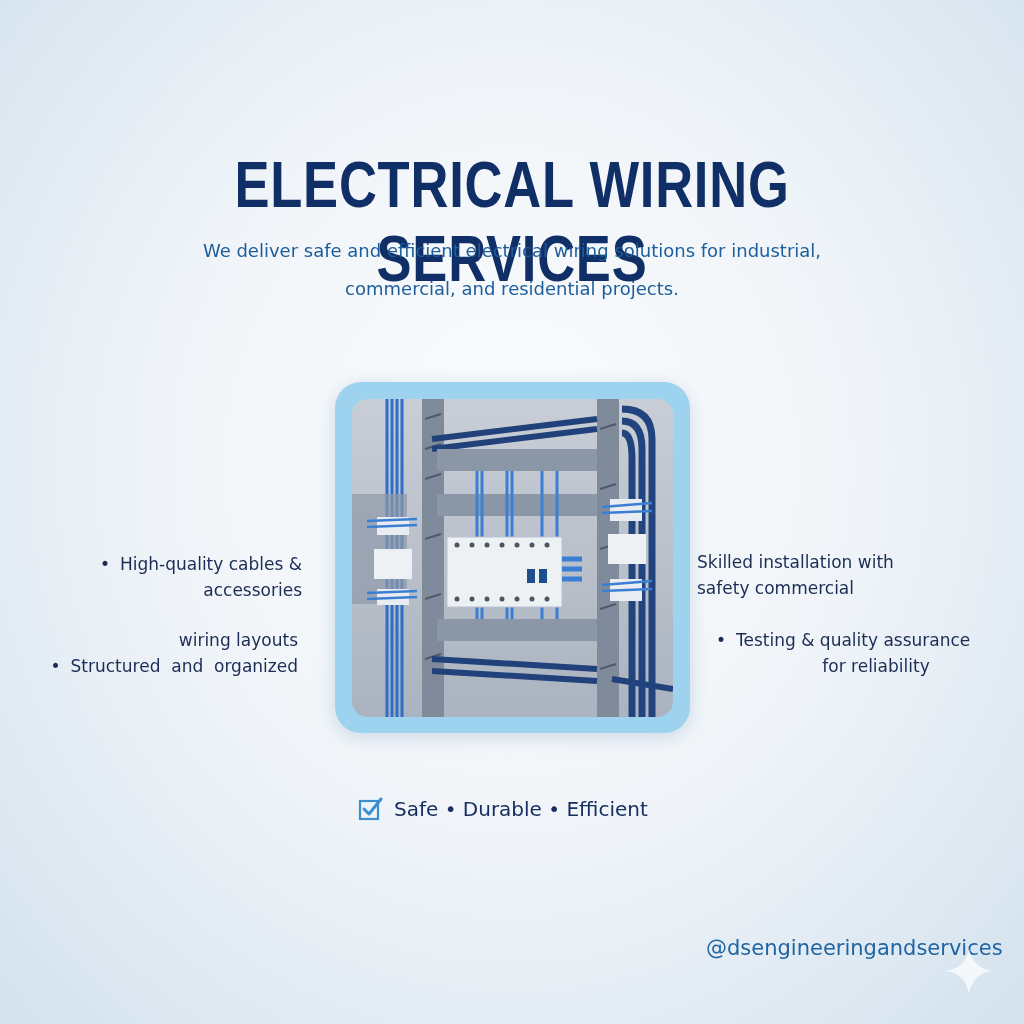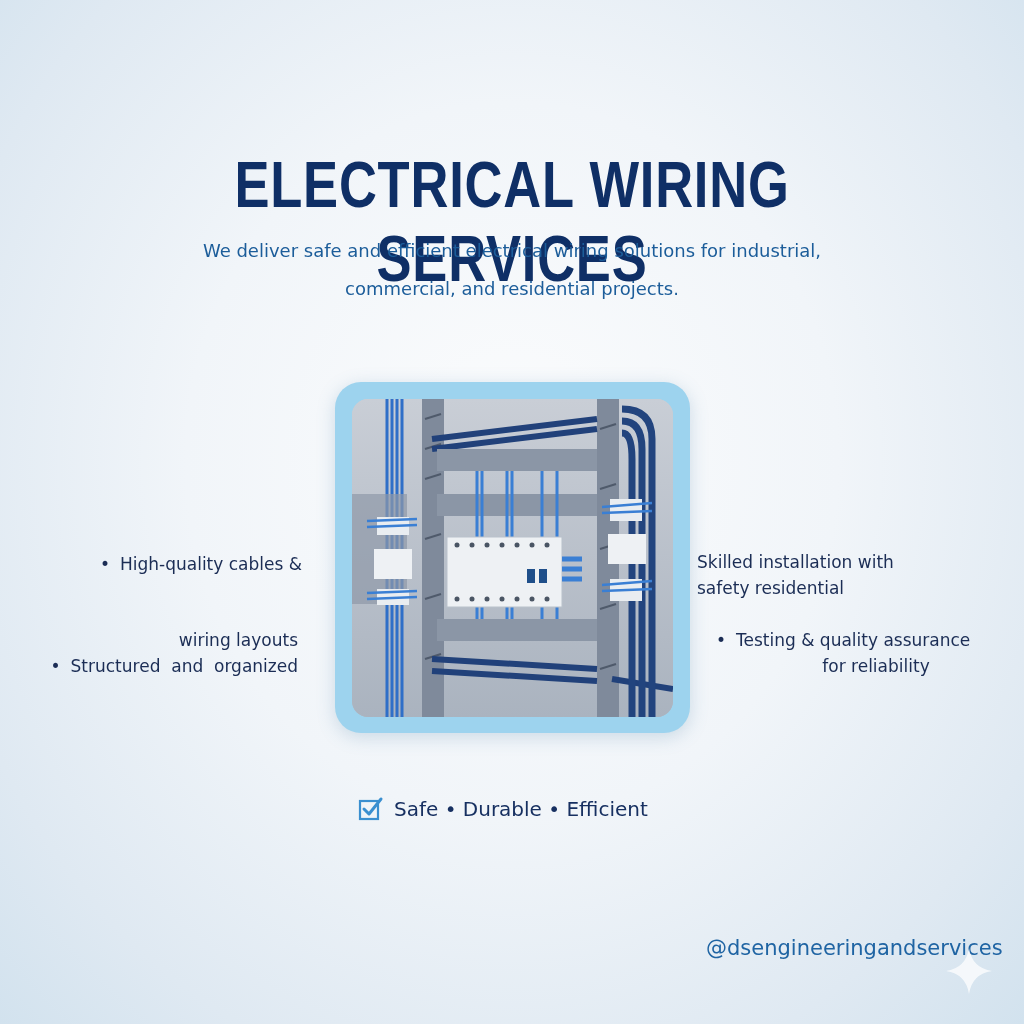--- a/index.html
+++ b/index.html
@@ -47,29 +47,30 @@
 
 <div class="title">ELECTRICAL WIRING SERVICES</div>
 
 <div class="subtitle">
   <div>We deliver safe and efficient electrical wiring solutions for industrial,</div>
   <div>commercial, and residential projects.</div>
 </div>
 
 <div class="feat feat-left" style="left:60px; top:515px; width:242px;">
   <div><span class="bullet">•</span><span>High-quality cables &amp;</span></div>
+  <div>accessories</div>
 </div>
 <div class="feat feat-left" style="left:10px; top:591px; width:288px;">
   <div>wiring layouts</div>
   <div><span class="bullet">•</span><span style="white-space:pre;">Structured  and  organized</span></div>
 </div>
 
 <div class="feat" style="left:677px; top:513px; width:300px;">
   <div><span class="bullet">•</span><span>Skilled installation with</span></div>
-  <div style="padding-left:20px;">safety residential</div>
+  <div style="padding-left:20px;">safety commercial</div>
 </div>
 <div class="feat" style="left:716px; top:591px; width:300px;">
   <div><span class="bullet">•</span><span>Testing &amp; quality assurance</span></div>
   <div style="padding-left:20px;text-align:center;">for reliability</div>
 </div>
 
 <div class="frame">
   <div class="photo">
     <svg width="321" height="318" viewBox="0 0 321 318">
       <defs>

